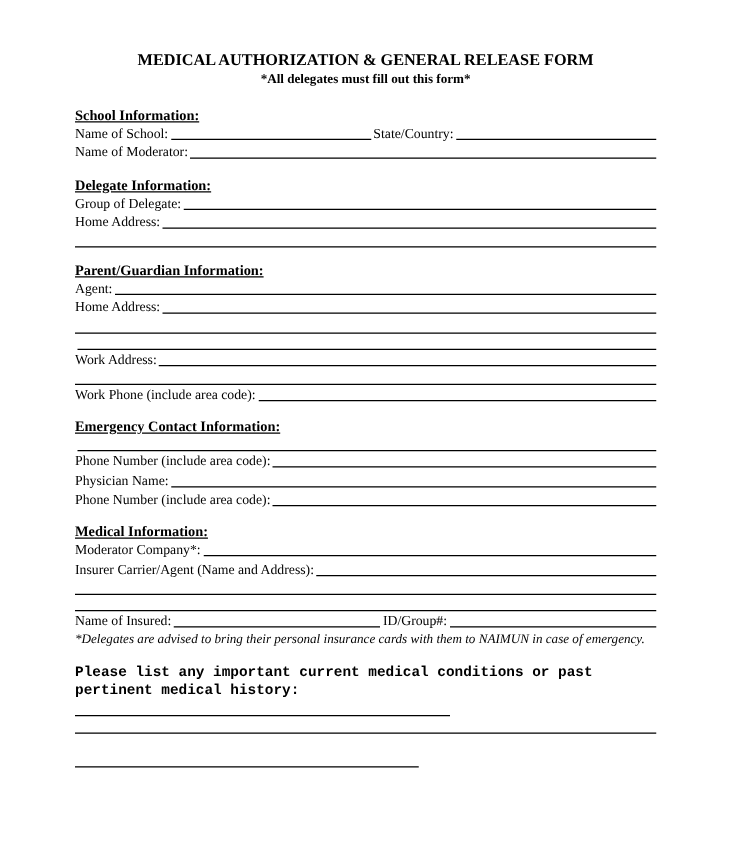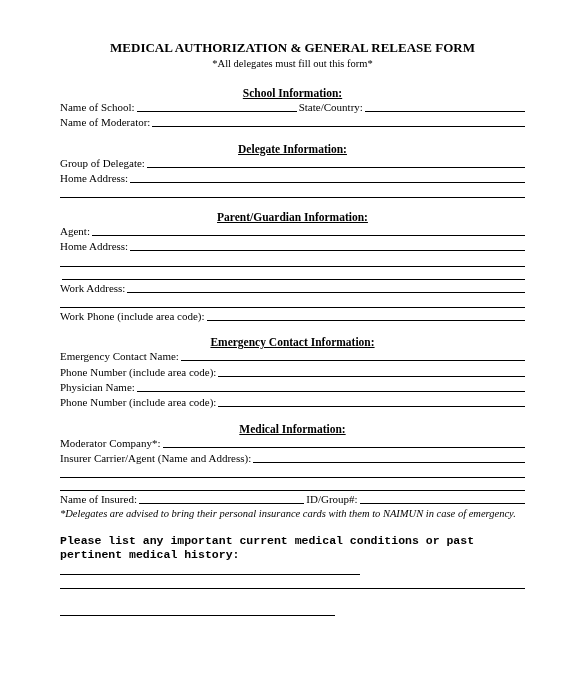--- a/index.html
+++ b/index.html
@@ -13,31 +13,30 @@
       color: #000;
     }
     .title {
       text-align: center;
       font-weight: bold;
       font-size: 13px;
       margin-bottom: 2px;
     }
     .subtitle {
       text-align: center;
-      font-weight: normal;
+      font-weight: bold;
       font-size: 10.5px;
       margin-bottom: 18px;
     }
     .section-header {
       font-weight: bold;
       text-decoration: underline;
       font-size: 11.5px;
       margin-top: 13px;
       margin-bottom: 1px;
-      text-align: center;
     }
     .row {
       display: flex;
       align-items: flex-start;
       margin-bottom: 1px;
       line-height: 1.3;
     }
     .label { white-space: nowrap; }
     .line {
       flex: 1;
@@ -132,21 +131,20 @@
   <span class="line"></span>
 </div>
 <div class="full-line"></div>
 <div class="row">
   <span class="label">Work Phone (include area code):</span>
   <span class="line"></span>
 </div>
 
 <div class="section-header">Emergency Contact Information:</div>
 <div class="row">
-  <span class="label">Emergency Contact Name:</span>
   <span class="line"></span>
 </div>
 <div class="row">
   <span class="label">Phone Number (include area code):</span>
   <span class="line"></span>
 </div>
 <div class="row">
   <span class="label">Physician Name:</span>
   <span class="line"></span>
 </div>

